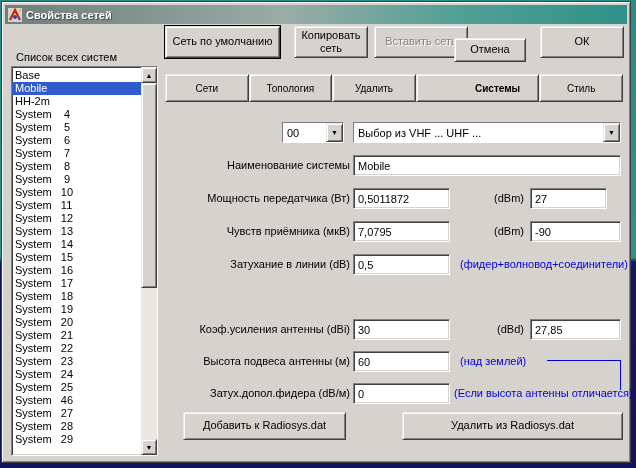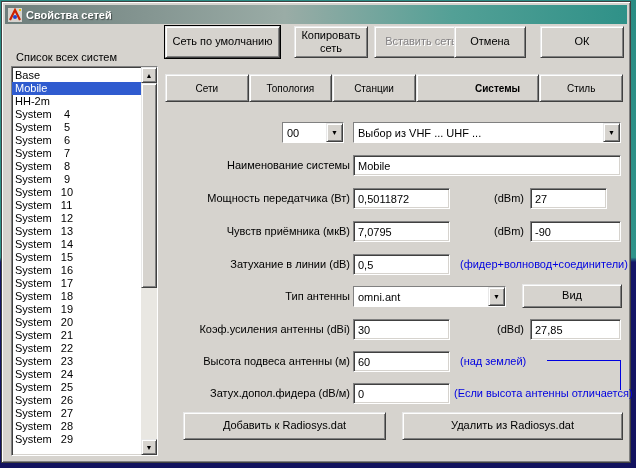--- a/index.html
+++ b/index.html
@@ -106,42 +106,42 @@
         <div class="list-item">System   16</div>
         <div class="list-item">System   17</div>
         <div class="list-item">System   18</div>
         <div class="list-item">System   19</div>
         <div class="list-item">System   20</div>
         <div class="list-item">System   21</div>
         <div class="list-item">System   22</div>
         <div class="list-item">System   23</div>
         <div class="list-item">System   24</div>
         <div class="list-item">System   25</div>
-        <div class="list-item">System   26</div>
+        <div class="list-item">System   46</div>
         <div class="list-item">System   27</div>
         <div class="list-item">System   28</div>
         <div class="list-item">System   29</div>
       </div>
     <div class="scrollbar">
       <div class="sb-btn raised">▲</div>
       <div class="sb-thumb raised"></div>
       <div class="sb-btn raised" style="margin-top:auto;">▼</div>
     </div>
   </div>
 
   <button class="btn raised defaulted" style="left:163px; top:24px; width:115px; height:32px;">Сеть по умолчанию</button>
   <button class="btn raised" style="left:292px; top:24px; width:74px; height:32px;">Копировать сеть</button>
   <button class="btn raised disabled" style="left:372px; top:24px; width:94px; height:32px;">Вставить сеть</button>
-  <button class="btn raised" style="left:452px; top:24px; width:72px; height:32px;">Отмена</button>
+  <button class="btn raised" style="left:452px; top:36px; width:72px; height:24px;">Отмена</button>
   <button class="btn raised" style="left:538px; top:24px; width:84px; height:32px;">ОК</button>
 
   <div class="tabs">
       <button class="tab raised">Сети</button>
       <button class="tab raised">Топология</button>
-      <button class="tab raised">Станции</button>
+      <button class="tab raised">Удалить</button>
       <button class="tab raised active">Системы</button>
       <button class="tab raised">Стиль</button>
     </div>
 
   <div class="row" style="top:120px;">
     <div class="combo sunken" style="left:280px; width:62px;">
       <div class="combo-text">00</div>
       <div class="combo-arrow raised">▼</div>
     </div>
     <div class="combo sunken" style="left:351px; width:268px;">
@@ -168,28 +168,20 @@
     <div class="unit">(dBm)</div>
     <input class="tbox" style="left: 528px; width: 91px;" value="-90">
   </div>
 
   <div class="row" style="top:252px;">
     <div class="flabel">Затухание в линии (dB)</div>
     <input class="tbox" style="left: 351px; width: 97px;" value="0,5">
     <div class="note" style="left:458px;">(фидер+волновод+соединители)</div>
   </div>
 
-  <div class="row" style="top:284px;">
-    <div class="flabel">Тип антенны</div>
-    <div class="combo sunken" style="left:351px; width:153px;">
-      <div class="combo-text">omni.ant</div>
-      <div class="combo-arrow raised">▼</div>
-    </div>
-    <button class="btn raised" style="left:520px; top:-2px; width:100px; height:24px;">Вид</button>
-  </div>
 
   <div class="row" style="top:317px;">
     <div class="flabel">Коэф.усиления антенны (dBi)</div>
     <input class="tbox" style="left: 351px; width: 97px;" value="30">
     <div class="unit">(dBd)</div>
     <input class="tbox" style="left: 528px; width: 91px;" value="27,85">
   </div>
 
   <div class="row" style="top:349px;">
     <div class="flabel">Высота подвеса антенны (м)</div>
@@ -198,16 +190,16 @@
   </div>
 
   <div class="row" style="top:381px;">
     <div class="flabel">Затух.допол.фидера (dB/м)</div>
     <input class="tbox" style="left: 351px; width: 97px;" value="0">
     <div class="note" style="left:452px;">(Если высота антенны отличается)</div>
   </div>
 
   <div class="bracket"></div>
 
-  <button class="btn raised" style="left:181px; top:410px; width:203px; height:28px;">Добавить к Radiosys.dat</button>
+  <button class="btn raised" style="left:181px; top:410px; width:163px; height:28px;">Добавить к Radiosys.dat</button>
   <button class="btn raised" style="left:400px; top:410px; width:221px; height:28px;">Удалить из Radiosys.dat</button>
 
 </div>
 
 </body></html>

